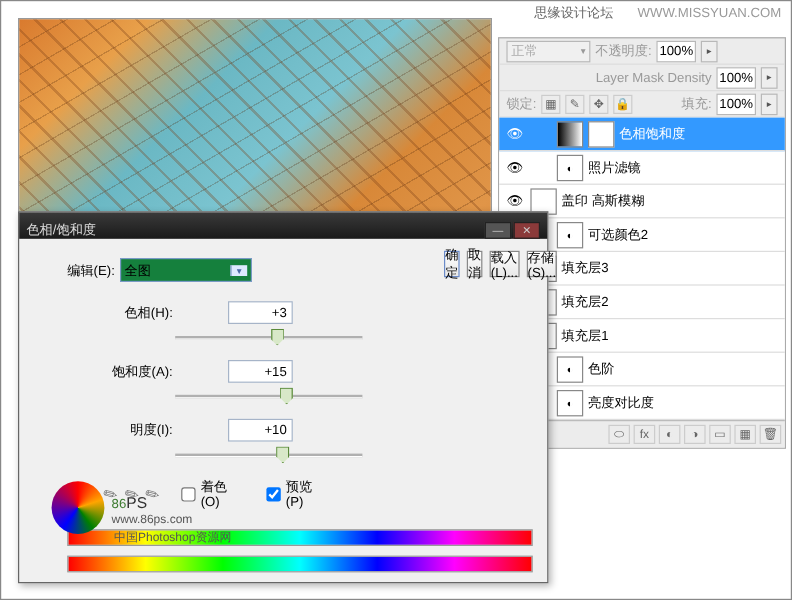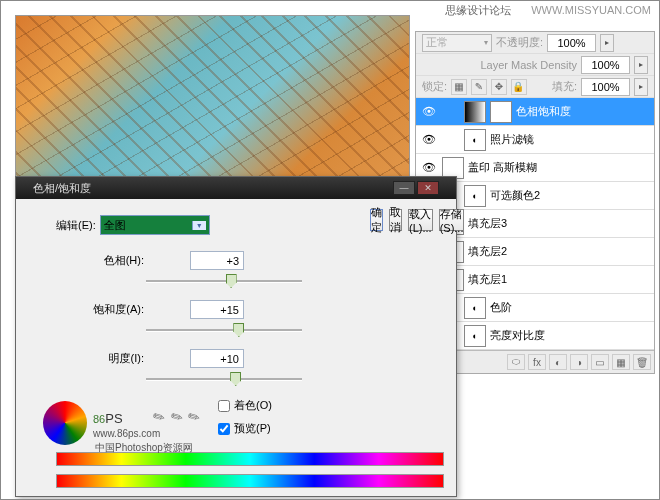--- a/index.html
+++ b/index.html
@@ -6,56 +6,56 @@
 body{width:660px;height:500px;background:#fff;position:relative;overflow:hidden;border:1px solid #888}
 .canvas-bg{position:absolute;left:14px;top:14px;width:395px;height:330px;border:1px solid #999;background:linear-gradient(135deg,#d97a2e 0%,#e8a04a 15%,#6bb8c4 30%,#7bc4d0 45%,#d88838 60%,#e09548 75%,#c7702a 100%);overflow:hidden}
 .canvas-bg::before{content:"";position:absolute;inset:0;background:repeating-linear-gradient(45deg,rgba(120,60,20,.3) 0 2px,transparent 2px 15px),repeating-linear-gradient(-30deg,rgba(80,40,10,.25) 0 1px,transparent 1px 20px)}
 .watermark-top{position:absolute;right:8px;top:2px;color:#999;font-size:10px}
 .watermark-top b{color:#666;font-weight:normal;margin-right:20px}
 .layers-panel{position:absolute;right:4px;top:30px;width:240px;background:#ececec;border:1px solid #aaa}
 .lp-row{display:flex;align-items:center;height:22px;padding:2px 6px;border-bottom:1px solid #ddd;gap:4px}
 .lp-row label{color:#999}
 .sel{border:1px solid #b8b8b8;background:#fff;height:18px;padding:0 3px;display:inline-flex;align-items:center}
 .sel.disabled{background:#f0f0f0;color:#aaa}
-.numbox{width:49px;height:18px;border:1px solid #b8b8b8;background:#fff;text-align:right;display:inline-flex;align-items:center;justify-content:center}
+.numbox{width:33px;height:18px;border:1px solid #b8b8b8;background:#fff;text-align:right;display:inline-flex;align-items:center;justify-content:center}
 .stepper{width:14px;height:18px;border:1px solid #b8b8b8;background:#eee;display:inline-flex;align-items:center;justify-content:center;font-size:8px;color:#555}
 .icon-sm{width:16px;height:16px;border:1px solid #ccc;display:inline-flex;align-items:center;justify-content:center;font-size:10px;color:#666}
 .layer-list{background:#fff}
 .layer-item{display:flex;align-items:center;height:28px;border-bottom:1px solid #ddd;padding:0 4px;gap:4px}
 .layer-item.sel-active{background:#3399ff;color:#fff}
 .eye{width:18px;height:18px;display:flex;align-items:center;justify-content:center}
 .thumb{width:22px;height:22px;border:1px solid #888;background:#fff}
 .thumb.mask{background:linear-gradient(90deg,#000,#fff)}
 .thumb.adj{display:flex;align-items:center;justify-content:center;background:#fff;font-size:9px}
 .indent{width:18px}
 .lp-footer{display:flex;justify-content:flex-end;gap:3px;padding:3px;border-top:1px solid #bbb;background:#ececec}
 .lp-footer .fbtn{width:18px;height:16px;border:1px solid #ccc;display:flex;align-items:center;justify-content:center;font-size:10px;color:#666}
 .hs-dialog{position:absolute;left:14px;top:175px;width:442px;background:#f0f0f0;border:1px solid #666;box-shadow:2px 2px 6px rgba(0,0,0,.3)}
-.hs-title{height:22px;background:linear-gradient(#3a3a3a,#1a1a1a);display:flex;align-items:center;padding:0 17px;color:#ddd}
+.hs-title{height:22px;background:linear-gradient(#3a3a3a,#1a1a1a);display:flex;align-items:flex-end;padding:0 6px;color:#ddd}
 .hs-title .tbtns{margin-left:auto;display:flex;gap:2px}
 .hs-title .tbtn{width:22px;height:14px;background:#555;border:1px solid #222;display:flex;align-items:center;justify-content:center;font-size:9px;color:#ccc}
 .hs-title .tbtn.close{background:#8b3a3a}
 .hs-body{display:flex;padding:10px 10px 6px 10px}
 .hs-sliders{flex:1;padding-right:8px}
 .edit-row{display:flex;align-items:center;gap:4px;margin:6px 0 16px 30px}
 .combo{width:110px;height:20px;border:1px solid #7a9ac6;background:#15803d;display:flex;align-items:center;padding:0 3px}
 .combo .dd{margin-left:auto;width:14px;text-align:center;background:#ddeaff;border-left:1px solid #7a9ac6;font-size:8px;color:#4a6aa6}
 .slider-row{display:flex;align-items:center;gap:8px;margin:4px 0 2px 60px}
 .slider-row label{width:58px;text-align:right}
 .val-input{width:54px;height:19px;border:1px solid #a6b4c8;background:#fff;text-align:right;padding:0 4px;display:flex;align-items:center;justify-content:flex-end;margin-left:38px}
 .track{height:18px;margin:0 60px 10px 120px;position:relative}
 .track::before{content:"";position:absolute;left:0;right:0;top:8px;height:2px;background:#b0b0b0;border-bottom:1px solid #fff}
 .handle{position:absolute;top:2px;width:11px;height:14px;background:#d8e8c8;border:1px solid #5a8a3a;clip-path:polygon(0 0,100% 0,100% 60%,50% 100%,0 60%)}
 .hs-btns{width:76px;display:flex;flex-direction:row;gap:6px;align-items:stretch}
 .btn{height:22px;border:1px solid #888;background:linear-gradient(#fefefe,#e8e8e8);display:flex;align-items:center;justify-content:center;cursor:pointer}
 .btn:first-child{border:1px solid #6a8ac8}
 .hs-footer{display:flex;align-items:center;padding:0 90px 8px 60px}
 .eyedrops{display:flex;gap:6px;margin-left:auto}
 .eyedrops span{color:#777;font-size:14px;transform:rotate(-30deg)}
-.checks{display:flex;flex-direction:column;gap:8px;margin-left:18px}
+.checks{display:flex;flex-direction:row;gap:20px;margin-left:18px}
 .checks label{display:flex;align-items:center;gap:4px;font-size:11px}
 .spectrum{height:14px;margin:2px 12px 8px 40px;border:1px solid #999;background:linear-gradient(90deg,red,#ff0,lime,cyan,blue,magenta,red)}
 .logo{position:absolute;left:42px;bottom:54px;display:flex;align-items:center;gap:6px}
 .logo-swirl{width:44px;height:44px;border-radius:50%;background:conic-gradient(red,orange,green,blue,purple,red)}
 .logo-txt{color:#3b7a2e;font-size:18px;font-weight:normal}
 .logo-url{font-size:10px;color:#555}
 .logo-sub{position:absolute;left:94px;bottom:44px;font-size:10px;color:#555}
 input[type=checkbox]{width:12px;height:12px}
 </style>
 </head>

